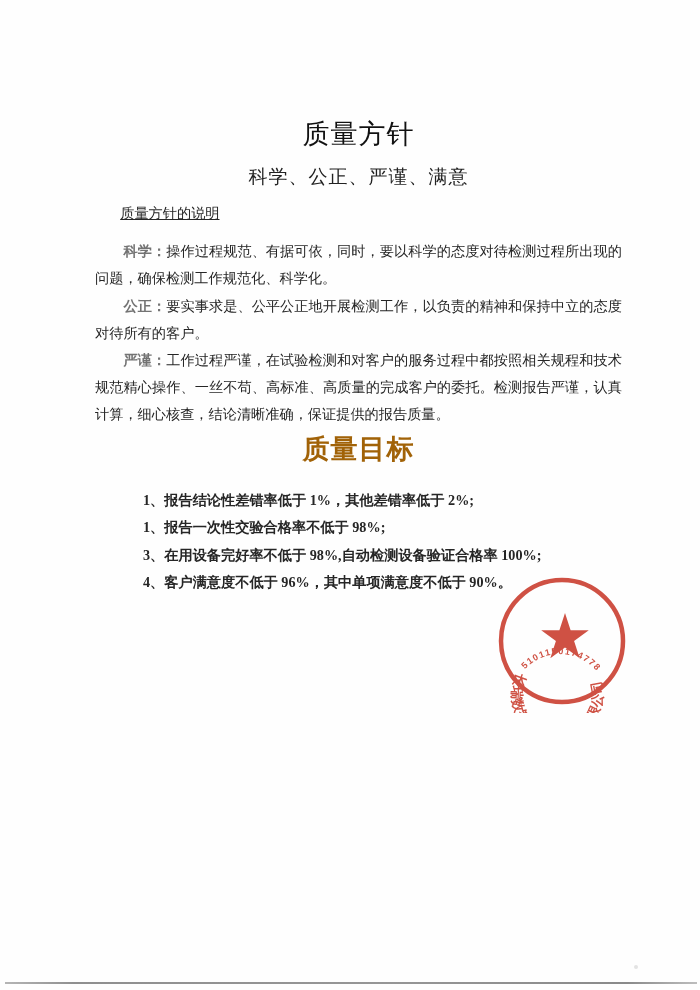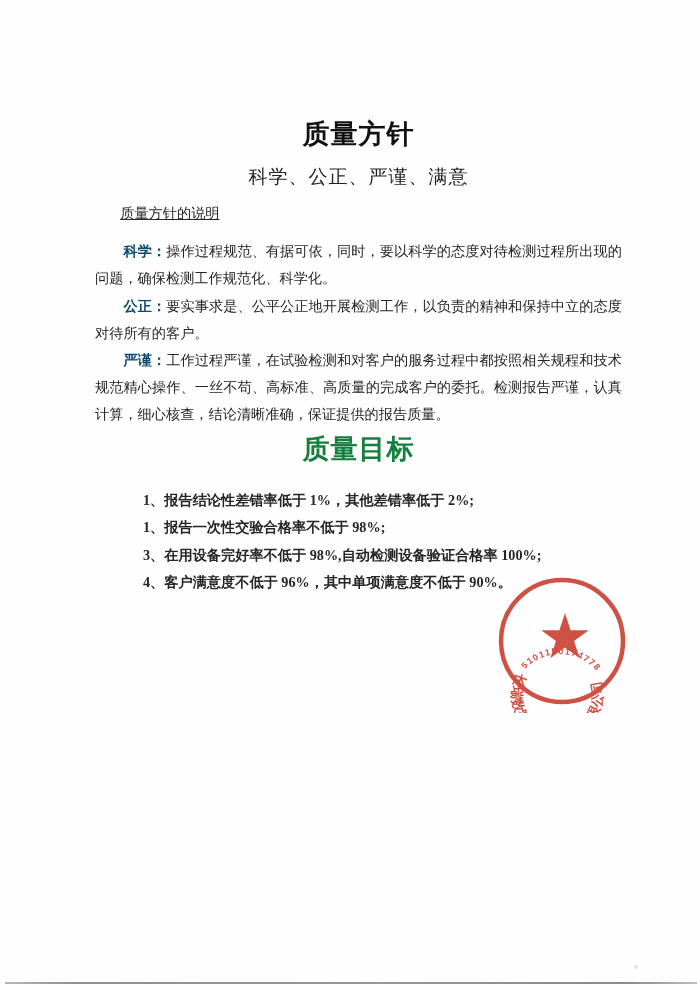--- a/index.html
+++ b/index.html
@@ -21,21 +21,21 @@
     height: 990px;
     background: #fefefe;
   }
   .content {
     padding: 118px 78px 0 95px;
   }
   .doc-title {
     margin: 0;
     font-size: 27px;
     line-height: 32px;
-    font-weight: bold;
+    font-weight: normal;
     text-align: center;
     color: #111111;
     letter-spacing: 1px;
   }
   .doc-subtitle {
     margin: 15px 0 0 0;
     font-size: 19px;
     line-height: 24px;
     font-weight: normal;
     text-align: center;
@@ -52,29 +52,29 @@
     margin: 11px;
     padding-left: 1em;
     text-decoration: underline;
   }
   .para {
     margin: 0;
     text-indent: 2em;
   }
   .para .lead {
     font-weight: bold;
-    color: #0c4a6e;
+    color: #737373;
   }
   .objectives-title {
     margin: 4px 0 0 0;
     font-size: 27px;
     line-height: 32px;
     font-weight: bold;
     text-align: center;
-    color: #15803d;
+    color: #a16207;
     letter-spacing: 1px;
   }
   .objectives {
     margin-top: 22px;
     padding-left: 48px;
     font-size: 14.2px;
     line-height: 27.6px;
     font-weight: bold;
   }
   .objectives p {

